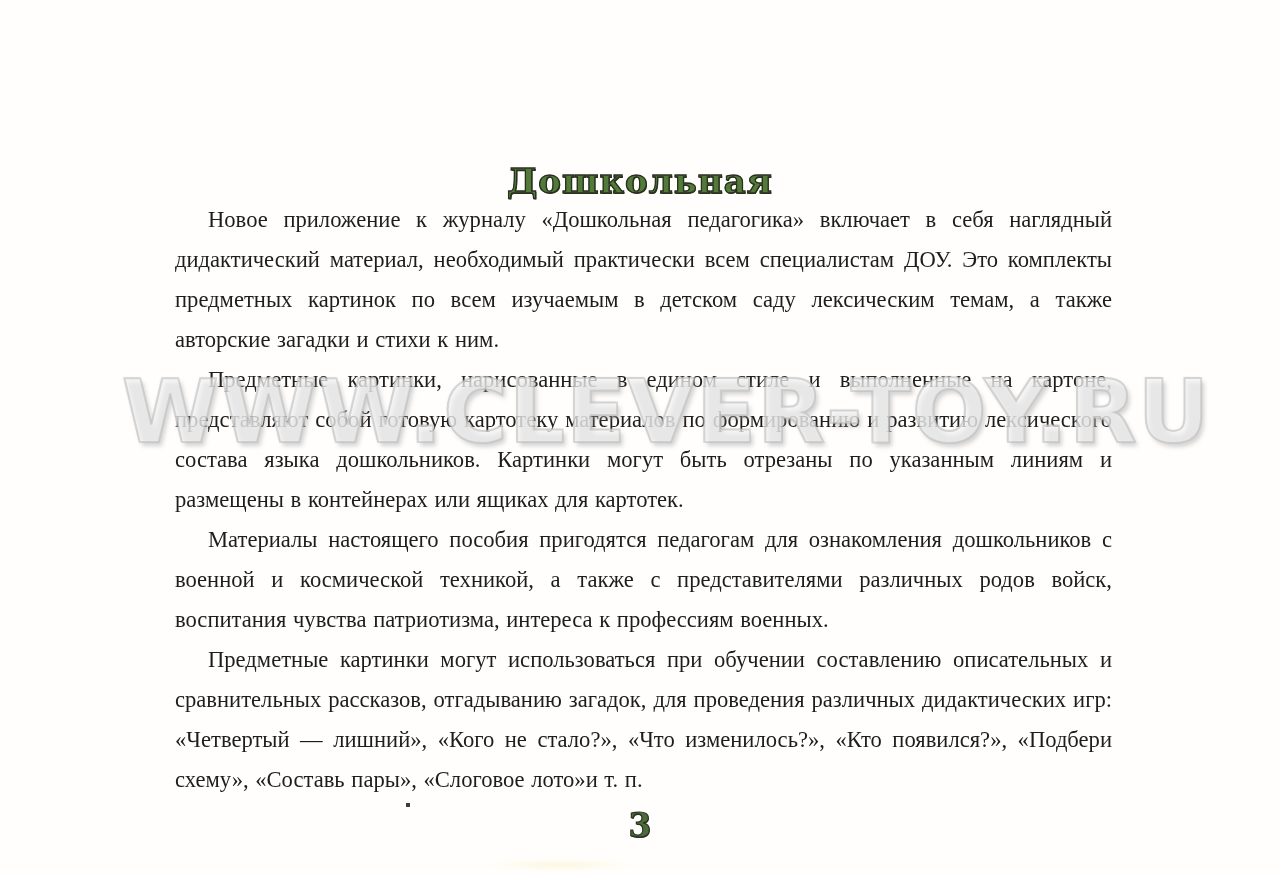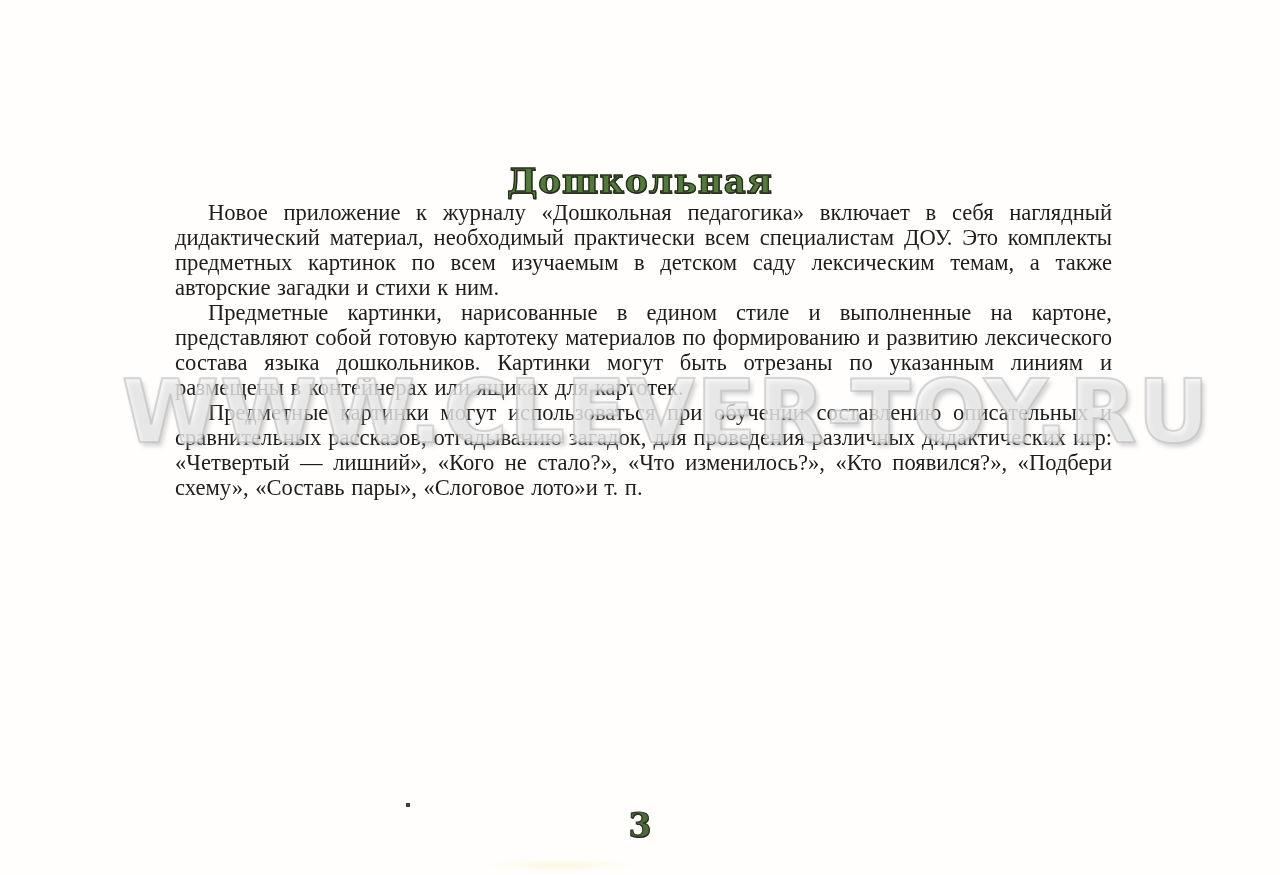--- a/index.html
+++ b/index.html
@@ -38,21 +38,21 @@
     top: 200px;
     left: 175px;
     width: 937px;
     color: #1e1d1b;
   }
   .body-text p {
     margin: 0;
     text-indent: 33px;
     text-align: justify;
     font-size: 22.6px;
-    line-height: 25px;
+    line-height: 40px;
     word-spacing: 1px;
   }
   .watermark {
     position: absolute;
     top: 360px;
     left: 0;
     width: 100%;
     text-align: center;
     white-space: nowrap;
     font-family: "DejaVu Sans", sans-serif;
@@ -99,20 +99,21 @@
 </head>
 <body>
 
 <div class="scan-page">
 
   <h1 class="page-title">Дошкольная</h1>
 
   <div class="body-text">
     <p>Новое приложение к журналу «Дошкольная педагогика» включает в себя наглядный дидактический материал, необходимый практически всем специалистам ДОУ. Это комплекты предметных картинок по всем изучаемым в детском саду лексическим темам, а также авторские загадки и стихи к ним.</p>
     <p>Предметные картинки, нарисованные в едином стиле и выполненные на картоне, представляют собой готовую картотеку материалов по формированию и развитию лексического состава языка дошкольников. Картинки могут быть отрезаны по указанным линиям и размещены в контейнерах или ящиках для картотек.</p>
+    <p>Материалы настоящего пособия пригодятся педагогам для ознакомления дошкольников с военной и космической техникой, а также с представителями различных родов войск, воспитания чувства патриотизма, интереса к профессиям военных.</p>
     <p>Предметные картинки могут использоваться при обучении составлению описательных и сравнительных рассказов, отгадыванию загадок, для проведения различных дидактических игр: «Четвертый — лишний», «Кого не стало?», «Что изменилось?», «Кто появился?», «Подбери схему», «Составь пары», «Слоговое лото»и т. п.</p>
   </div>
 
   <div class="watermark">WWW.CLEVER-TOY.RU</div>
 
   <div class="page-number">3</div>
 
   <div class="scan-speck"></div>
   <div class="scan-smudge"></div>
 

